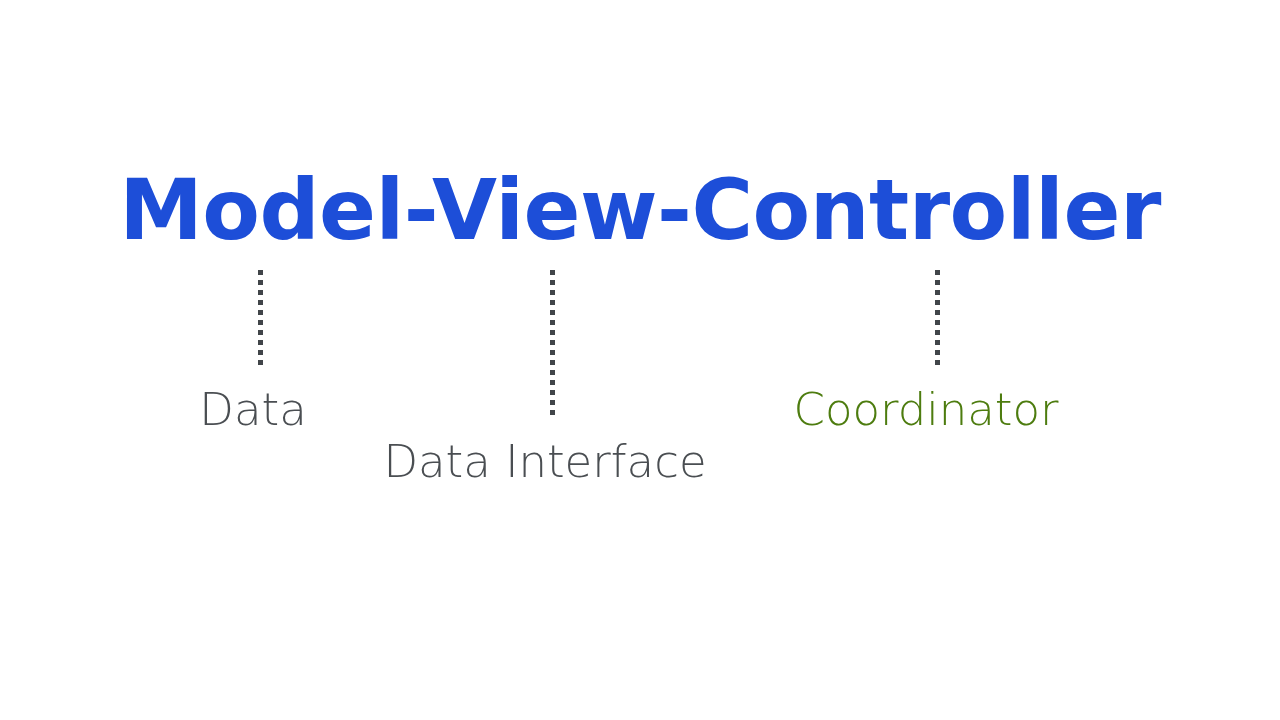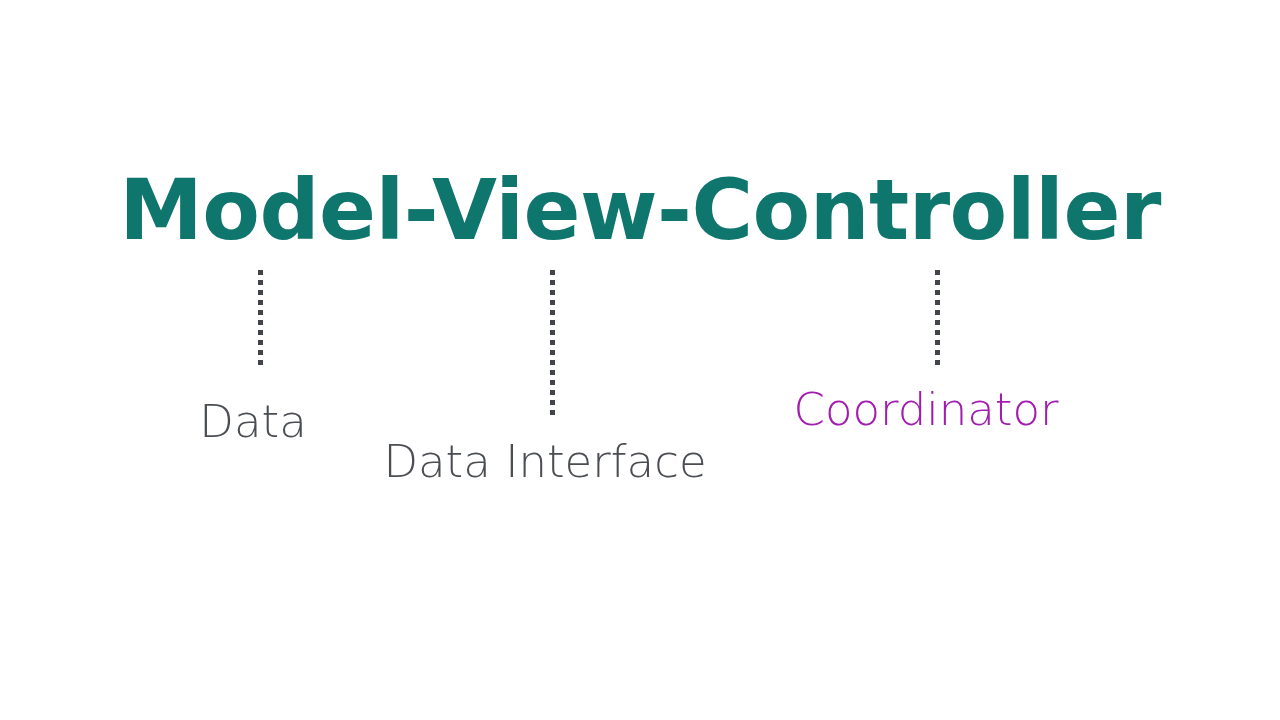--- a/index.html
+++ b/index.html
@@ -95,21 +95,21 @@
     left: 926px;
     top: 387px;
     transform: translateX(-50%);
   }
 </style>
 </head>
 <body>
 
 <div id="slide" style="background: rgb(255, 255, 255);">
 
-  <div class="title" style="color: #0f766e;">Model-View-Controller</div>
+  <div class="title" style="color: #1d4ed8;">Model-View-Controller</div>
 
   <div class="connector" id="connector-model" style="background: transparent;">
       <div class="dot" style="background: rgb(65, 69, 73);"></div>
       <div class="dot" style="background: rgb(65, 69, 73);"></div>
       <div class="dot" style="background: rgb(65, 69, 73);"></div>
       <div class="dot" style="background: rgb(65, 69, 73);"></div>
       <div class="dot" style="background: rgb(65, 69, 73);"></div>
       <div class="dot" style="background: rgb(65, 69, 73);"></div>
       <div class="dot" style="background: rgb(65, 69, 73);"></div>
       <div class="dot" style="background: rgb(65, 69, 73);"></div>
@@ -141,19 +141,19 @@
       <div class="dot" style="background: rgb(65, 69, 73);"></div>
       <div class="dot" style="background: rgb(65, 69, 73);"></div>
       <div class="dot" style="background: rgb(65, 69, 73);"></div>
       <div class="dot" style="background: rgb(65, 69, 73);"></div>
       <div class="dot" style="background: rgb(65, 69, 73);"></div>
       <div class="dot" style="background: rgb(65, 69, 73);"></div>
       <div class="dot" style="background: rgb(65, 69, 73);"></div>
       <div class="dot" style="background: rgb(65, 69, 73);"></div>
     </div>
 
-  <div class="label" id="label-data" style="color: rgb(74, 78, 82); margin-top: 12px;">Data</div>
+  <div class="label" id="label-data" style="color: rgb(74, 78, 82);">Data</div>
 
   <div class="label" id="label-user-interface" style="color: rgb(74, 78, 82);">Data Interface</div>
 
-  <div class="label" id="label-coordinator" style="color: #a21caf;">Coordinator</div>
+  <div class="label" id="label-coordinator" style="color: #4d7c0f;">Coordinator</div>
 
 </div>
 
 </body></html>

